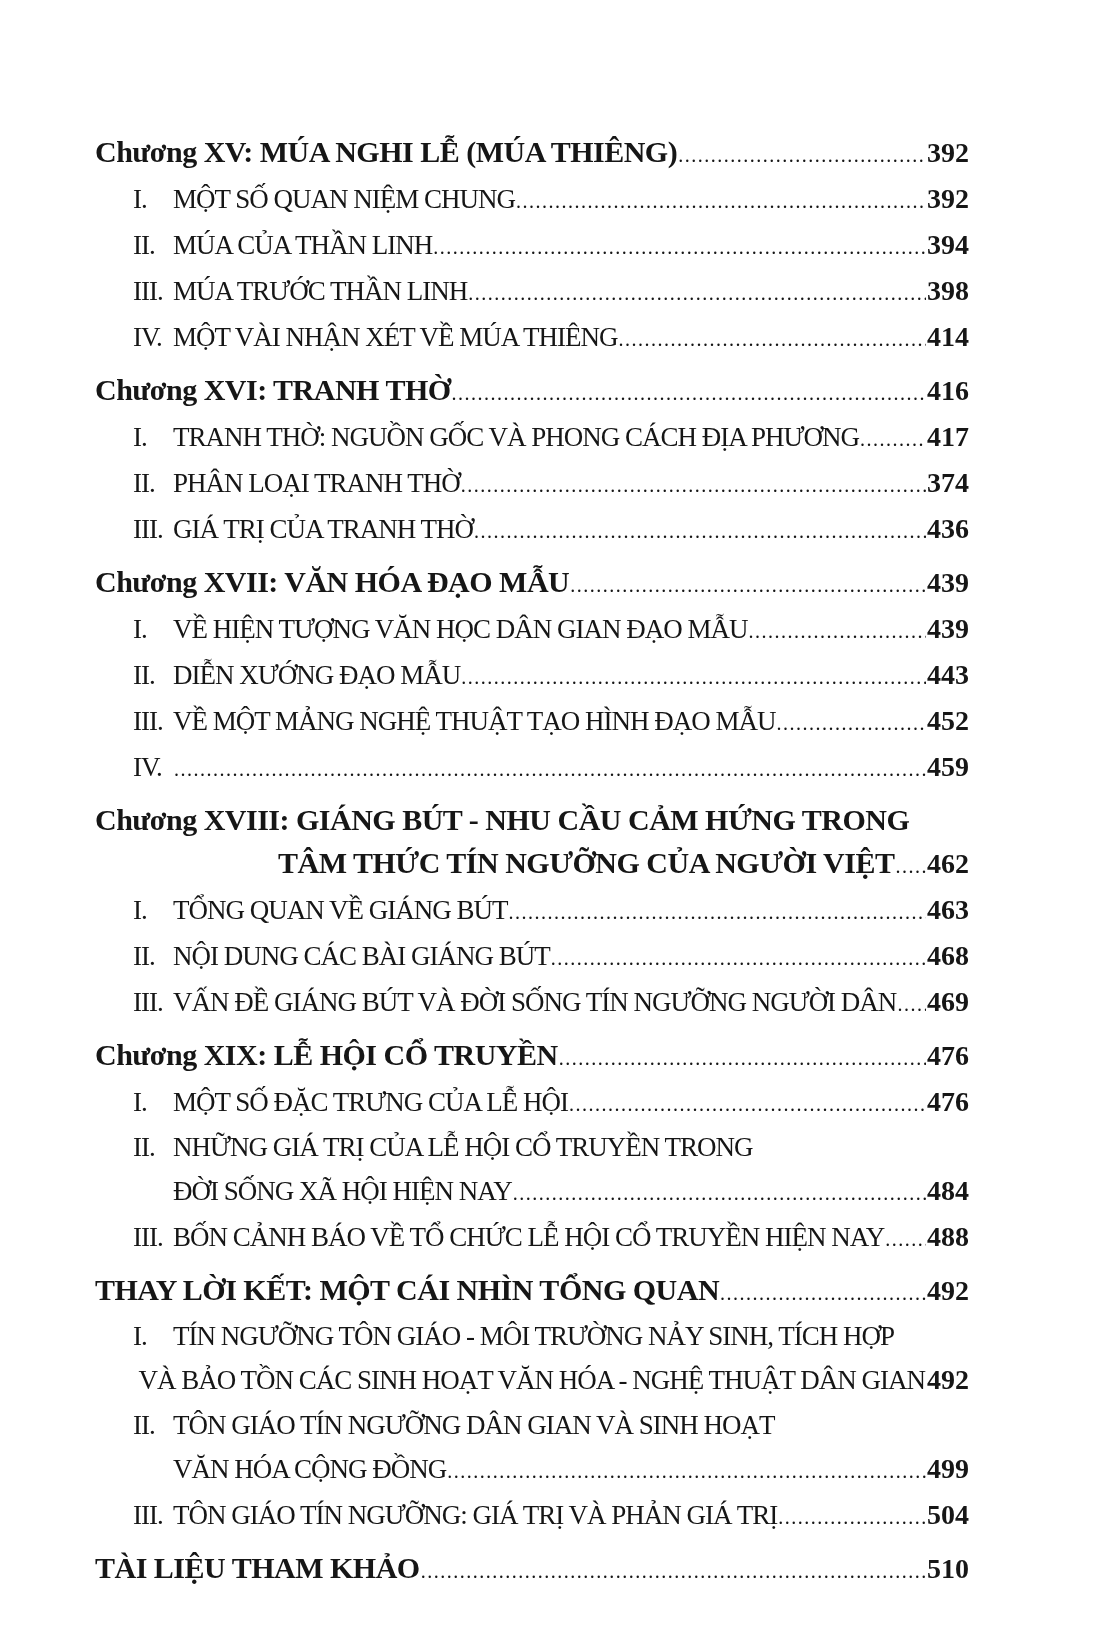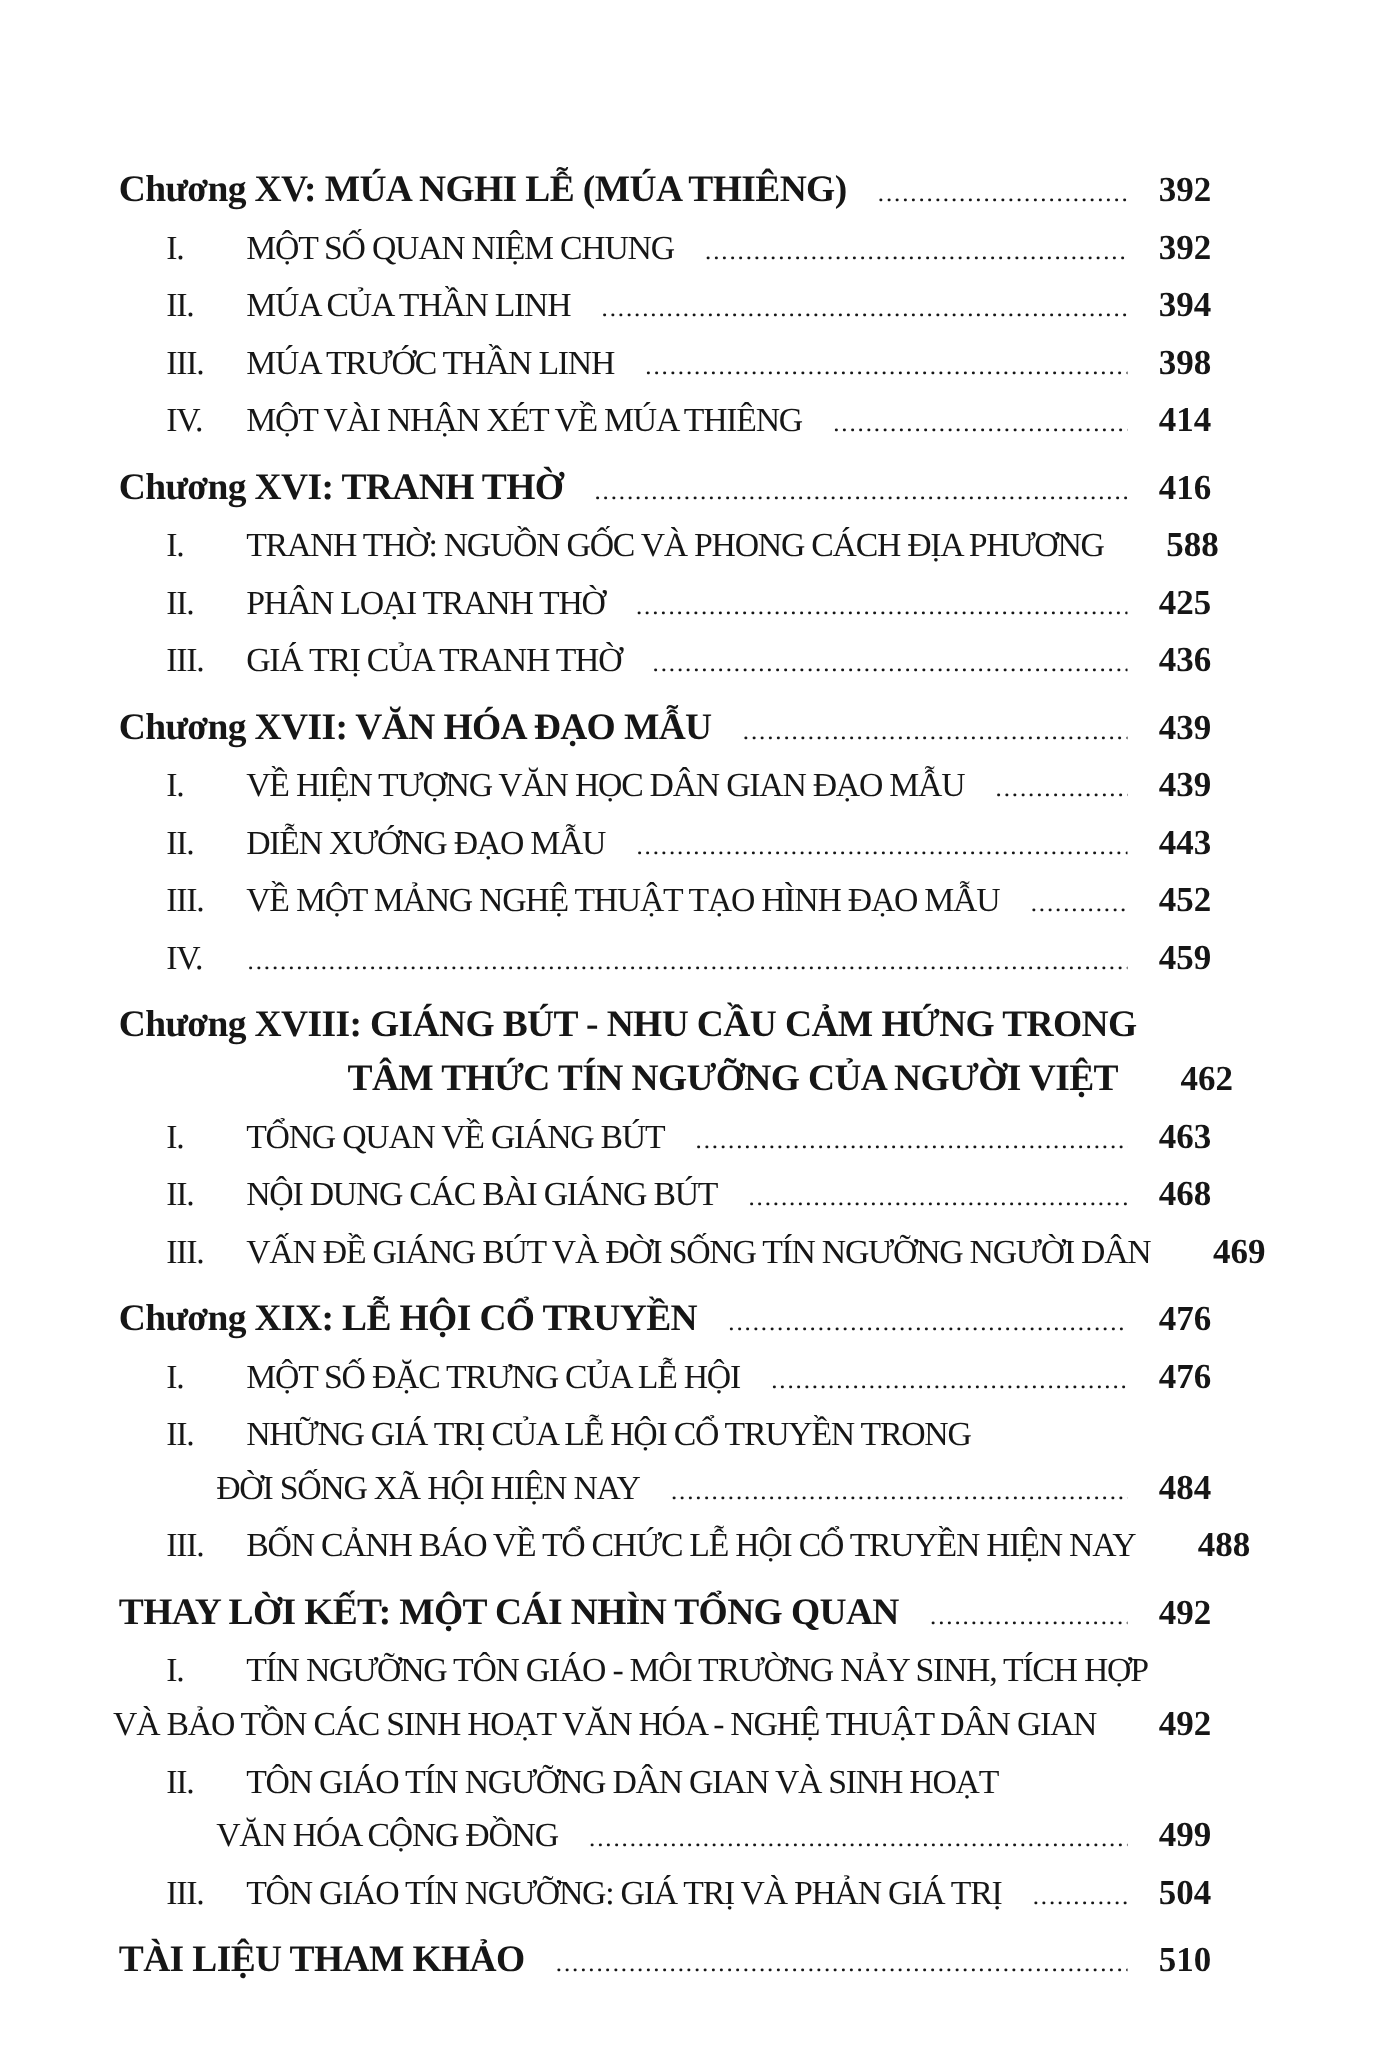--- a/index.html
+++ b/index.html
@@ -19,21 +19,20 @@
     width: 874px;
   }
   .toc-entry { }
   .toc-entry.chapter { margin-top: 7px; }
   .toc-entry:first-child { margin-top: 0; }
   .toc-line {
     display: flex;
     align-items: baseline;
     line-height: 43px;
     white-space: nowrap;
-    gap: 24px;
   }
   .chapter .toc-line {
     font-weight: bold;
     font-size: 30px;
     letter-spacing: -0.5px;
   }
   .section .toc-line {
     font-size: 27px;
     letter-spacing: -1px;
     padding-left: 38px;
@@ -114,29 +113,29 @@
         <span class="title">Chương XVI: TRANH THỜ</span>
         <span class="leader"></span>
         <span class="page-num">416</span>
       </div>
     </div>
     <div class="toc-entry section">
       <div class="toc-line">
         <span class="numeral">I.</span>
         <span class="title">TRANH THỜ: NGUỒN GỐC VÀ PHONG CÁCH ĐỊA PHƯƠNG</span>
         <span class="leader"></span>
-        <span class="page-num">588</span>
+        <span class="page-num">417</span>
       </div>
     </div>
     <div class="toc-entry section">
       <div class="toc-line">
         <span class="numeral">II.</span>
         <span class="title">PHÂN LOẠI TRANH THỜ</span>
         <span class="leader"></span>
-        <span class="page-num">425</span>
+        <span class="page-num">374</span>
       </div>
     </div>
     <div class="toc-entry section">
       <div class="toc-line">
         <span class="numeral">III.</span>
         <span class="title">GIÁ TRỊ CỦA TRANH THỜ</span>
         <span class="leader"></span>
         <span class="page-num">436</span>
       </div>
     </div>

